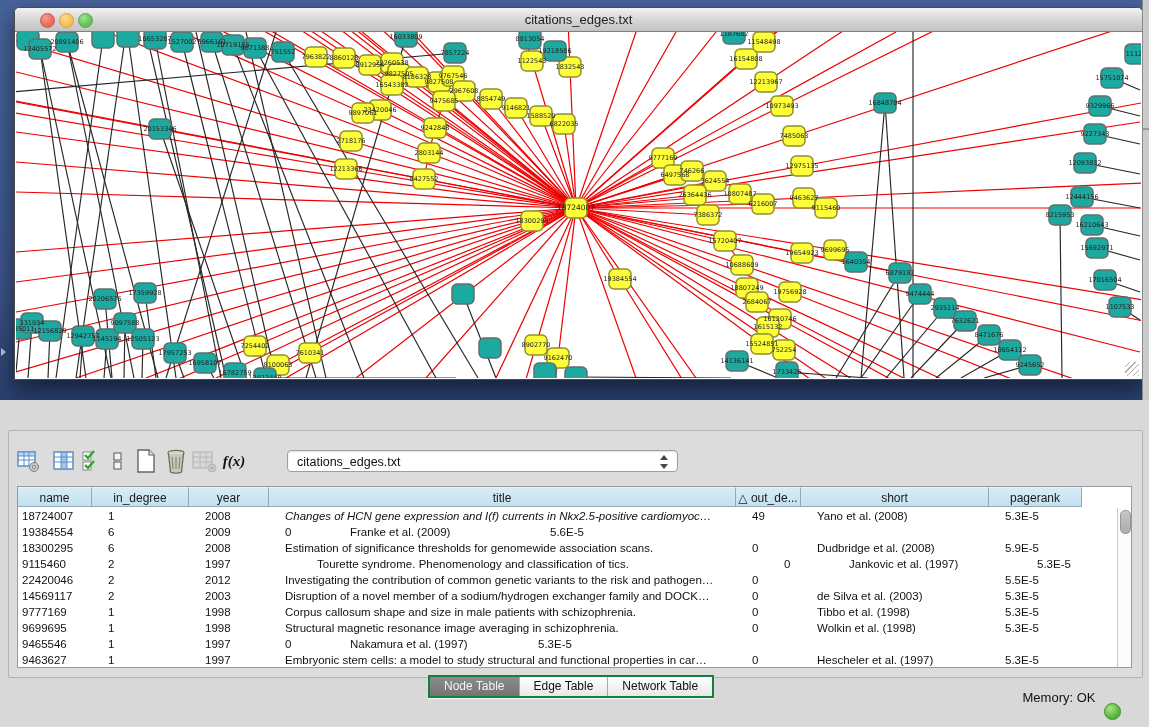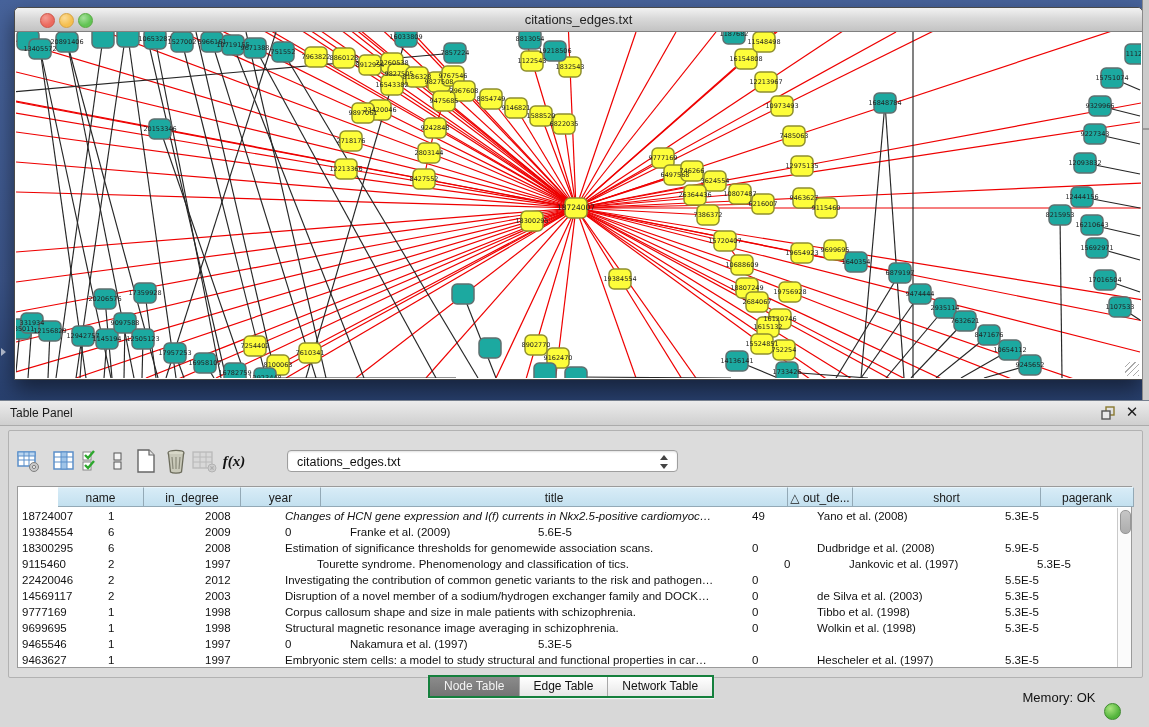--- a/index.html
+++ b/index.html
@@ -534,30 +534,20 @@
       <div class="grip"></div>
     </div>
   </div>
 
   <div class="right-strip">
     <div class="div"></div>
   </div>
 </div>
 
 <div class="tpanel">
-  <div class="phead">
-    <span class="ptitle">Table Panel</span>
-    <span class="float-ic">
-      <svg width="16" height="16" viewBox="0 0 16 16">
-        <rect x="6" y="2" width="8" height="8" fill="none" stroke="#8A7A30" stroke-width="1.4"></rect>
-        <rect x="2" y="6" width="8" height="8" fill="#E9E9E9" stroke="#555" stroke-width="1.4"></rect>
-      </svg>
-    </span>
-    <span class="close-ic">✕</span>
-  </div>
 
   <div class="inset"></div>
 
   <div class="toolbar">
     <span class="tbtn" style="left:14px">
       <svg width="24" height="24" viewBox="0 0 24 24">
         <rect x="2" y="3" width="17" height="14" fill="#fff" stroke="#5B8FC9" stroke-width="1.5"></rect>
         <rect x="2" y="3" width="17" height="4" fill="#BBD6F0" stroke="#5B8FC9"></rect>
         <path d="M2 11h17 M8 3v14 M13 3v14" stroke="#5B8FC9" stroke-width="1"></path>
         <circle cx="18" cy="18" r="4.5" fill="#C9C9C9" stroke="#7F7F7F"></circle>
@@ -610,21 +600,21 @@
       <span class="fx"><span>f(x)</span></span>
     </span>
     <div class="combo">
       <span>citations_edges.txt</span>
       <span class="arr"></span>
     </div>
   </div>
 
   <div class="ttable">
     <div class="thead" id="t-head">
-        <div class="th" style="width: 86px; margin-left: 40px;">name</div>
+        <div class="th" style="width: 74px;">name</div>
         <div class="th" style="width: 97px;">in_degree</div>
         <div class="th" style="width: 80px;">year</div>
         <div class="th" style="width: 467px;">title</div>
         <div class="th" style="width: 65px;">△ out_de...</div>
         <div class="th" style="width: 188px;">short</div>
         <div class="th" style="width: 93px;">pagerank</div>
       </div>
     <div class="tbody" id="t-body">
         <div class="tr">
           <div class="td" style="width: 86px;">18724007</div>
@@ -634,21 +624,21 @@
           <div class="td" style="width: 65px;">49</div>
           <div class="td" style="width: 188px;">Yano et al. (2008)</div>
           <div class="td" style="width: 93px;">5.3E-5</div>
         </div>
         <div class="tr">
           <div class="td" style="width: 86px;">19384554</div>
           <div class="td" style="width: 97px;">6</div>
           <div class="td" style="width: 80px;">2009</div>
           <div class="td" style="width: 65px;">0</div>
           <div class="td" style="width: 188px;">Franke et al. (2009)</div>
-          <div class="td" style="width: 93px;">5.6E-5</div>
+          <div class="td" style="width: 93px; margin-left: 12px;">5.6E-5</div>
         </div>
         <div class="tr">
           <div class="td" style="width: 86px;">18300295</div>
           <div class="td" style="width: 97px;">6</div>
           <div class="td" style="width: 80px;">2008</div>
           <div class="td" style="width: 467px;">Estimation of significance thresholds for genomewide association scans.</div>
           <div class="td" style="width: 65px;">0</div>
           <div class="td" style="width: 188px;">Dudbridge et al. (2008)</div>
           <div class="td" style="width: 93px;">5.9E-5</div>
         </div>

